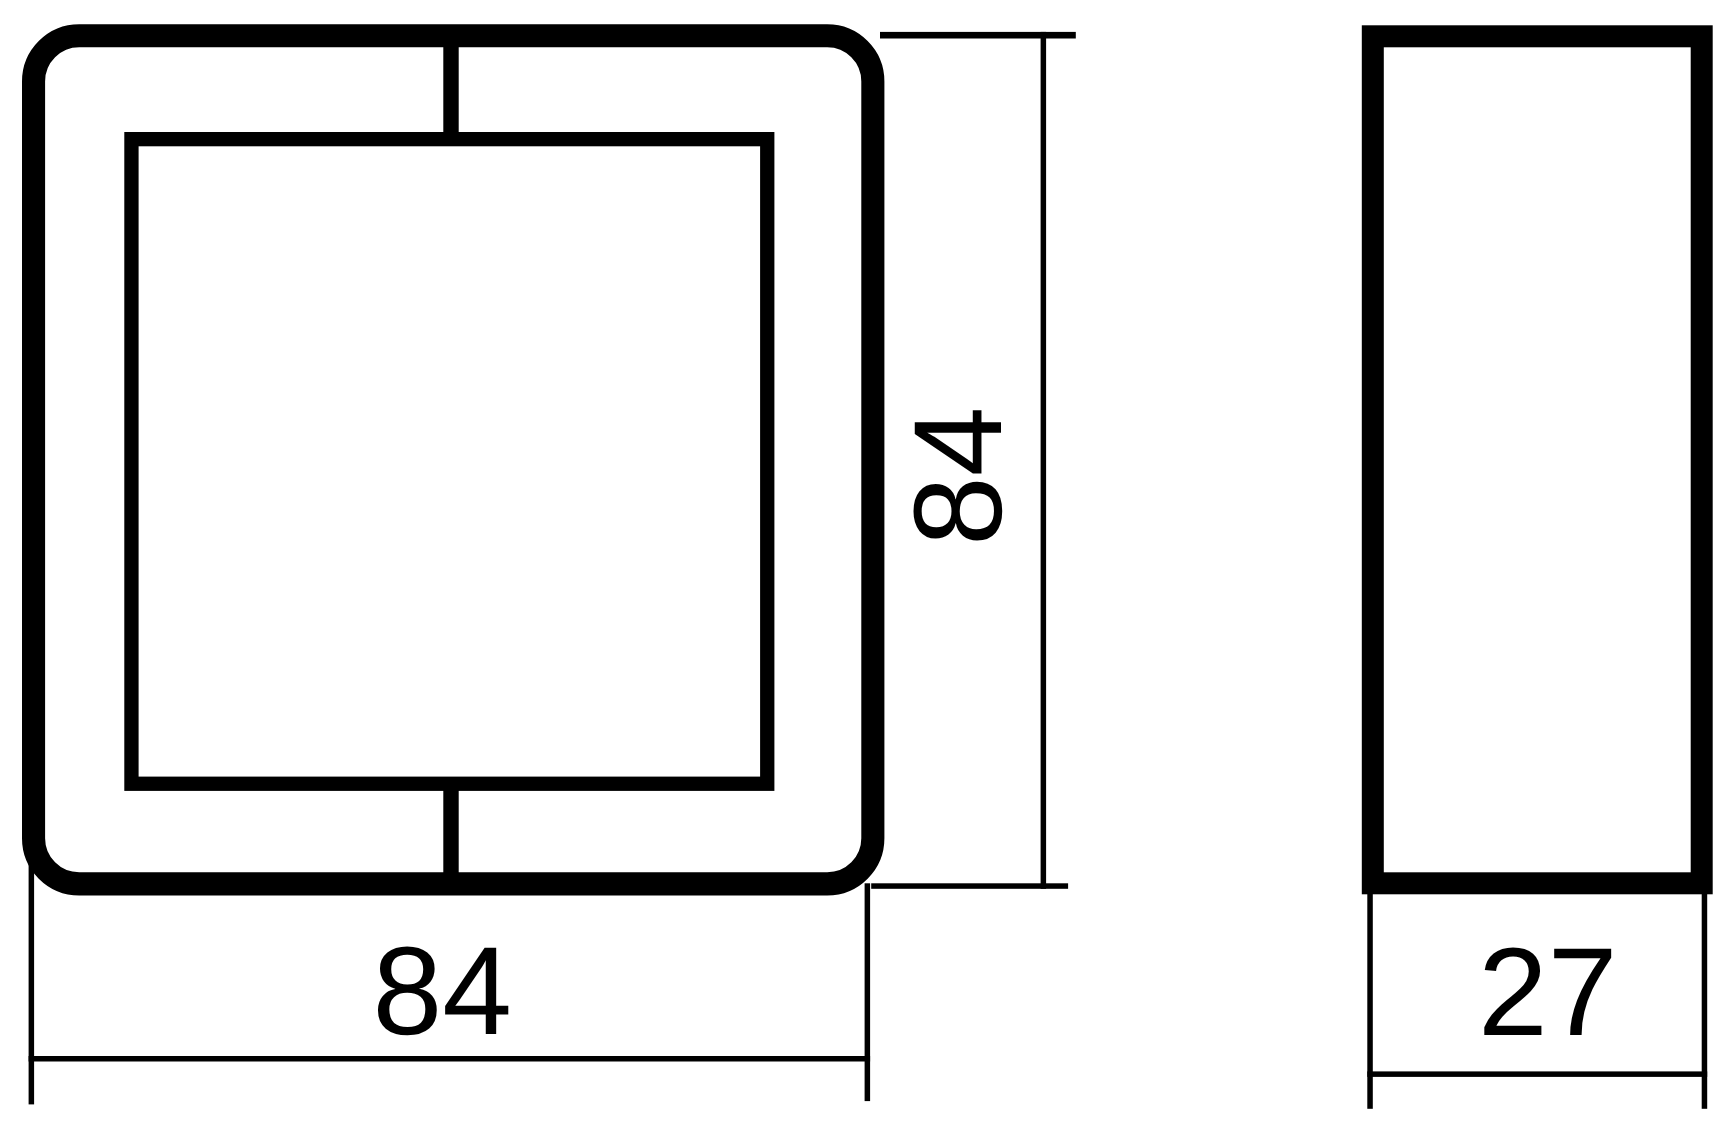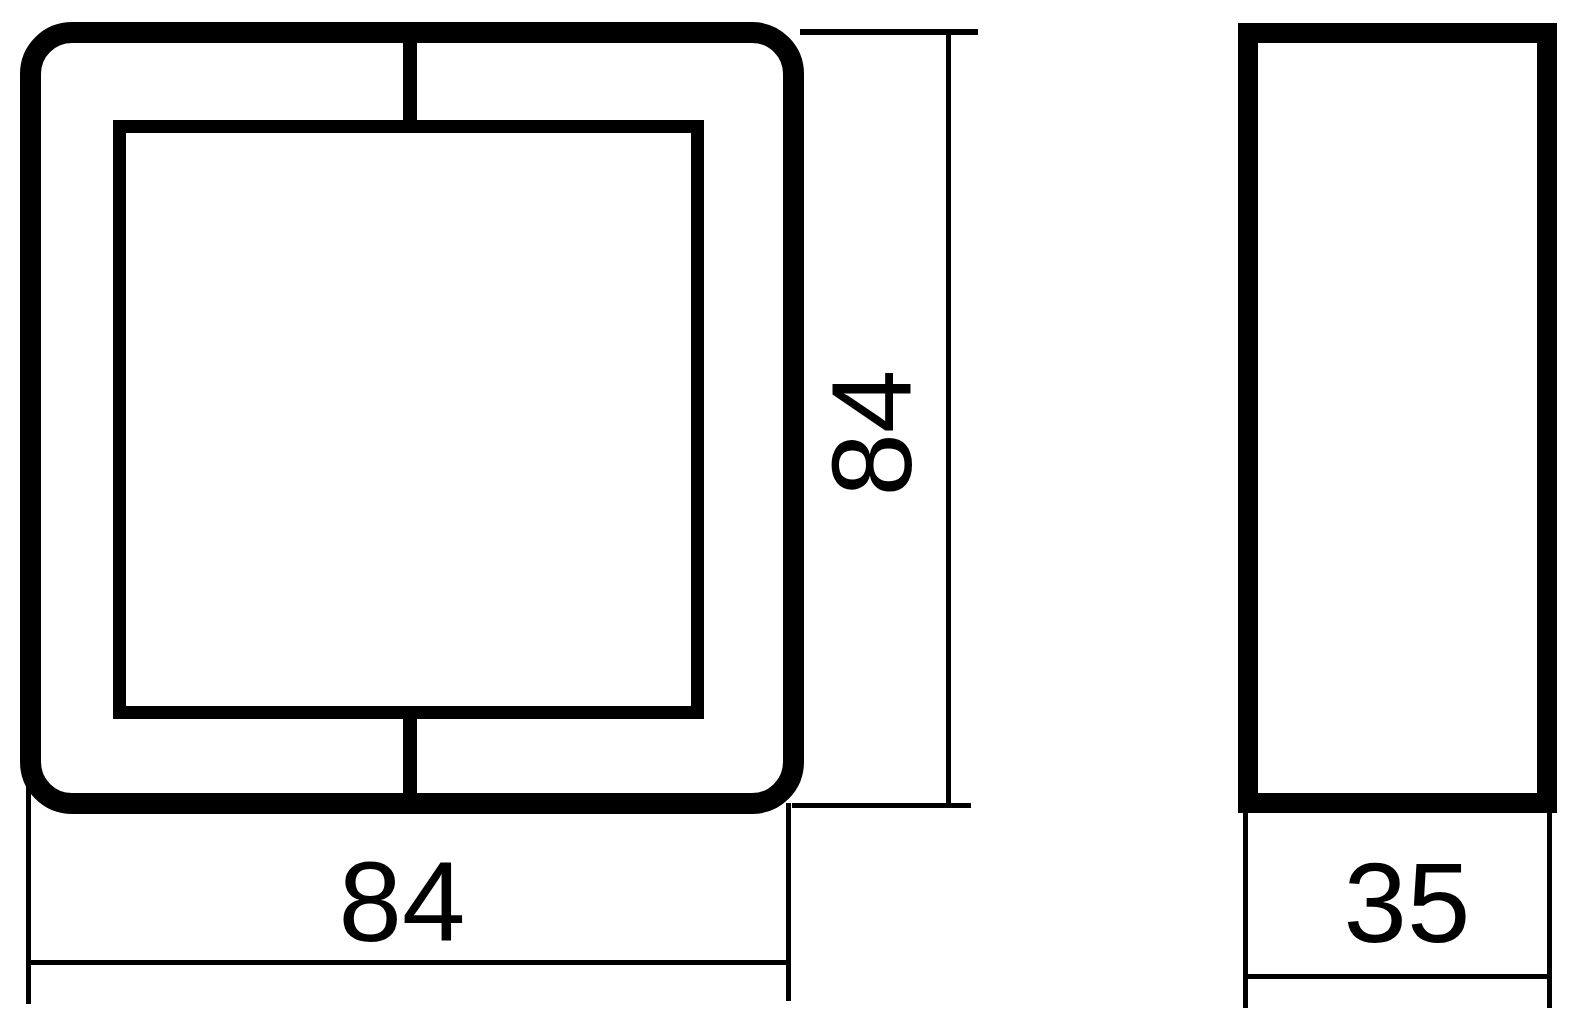--- a/index.html
+++ b/index.html
@@ -91,16 +91,16 @@
     <div class="abs thin w-ext-left"></div>
     <div class="abs thin w-ext-right"></div>
     <div class="abs thin w-dim-line"></div>
     <div class="dim-label label-width">84</div>
   </div>
 
   <div>
     <div class="abs thin d-ext-left"></div>
     <div class="abs thin d-ext-right"></div>
     <div class="abs thin d-dim-line"></div>
-    <div class="dim-label label-depth">35</div>
+    <div class="dim-label label-depth">27</div>
   </div>
 
 </div>
 
 </body></html>

